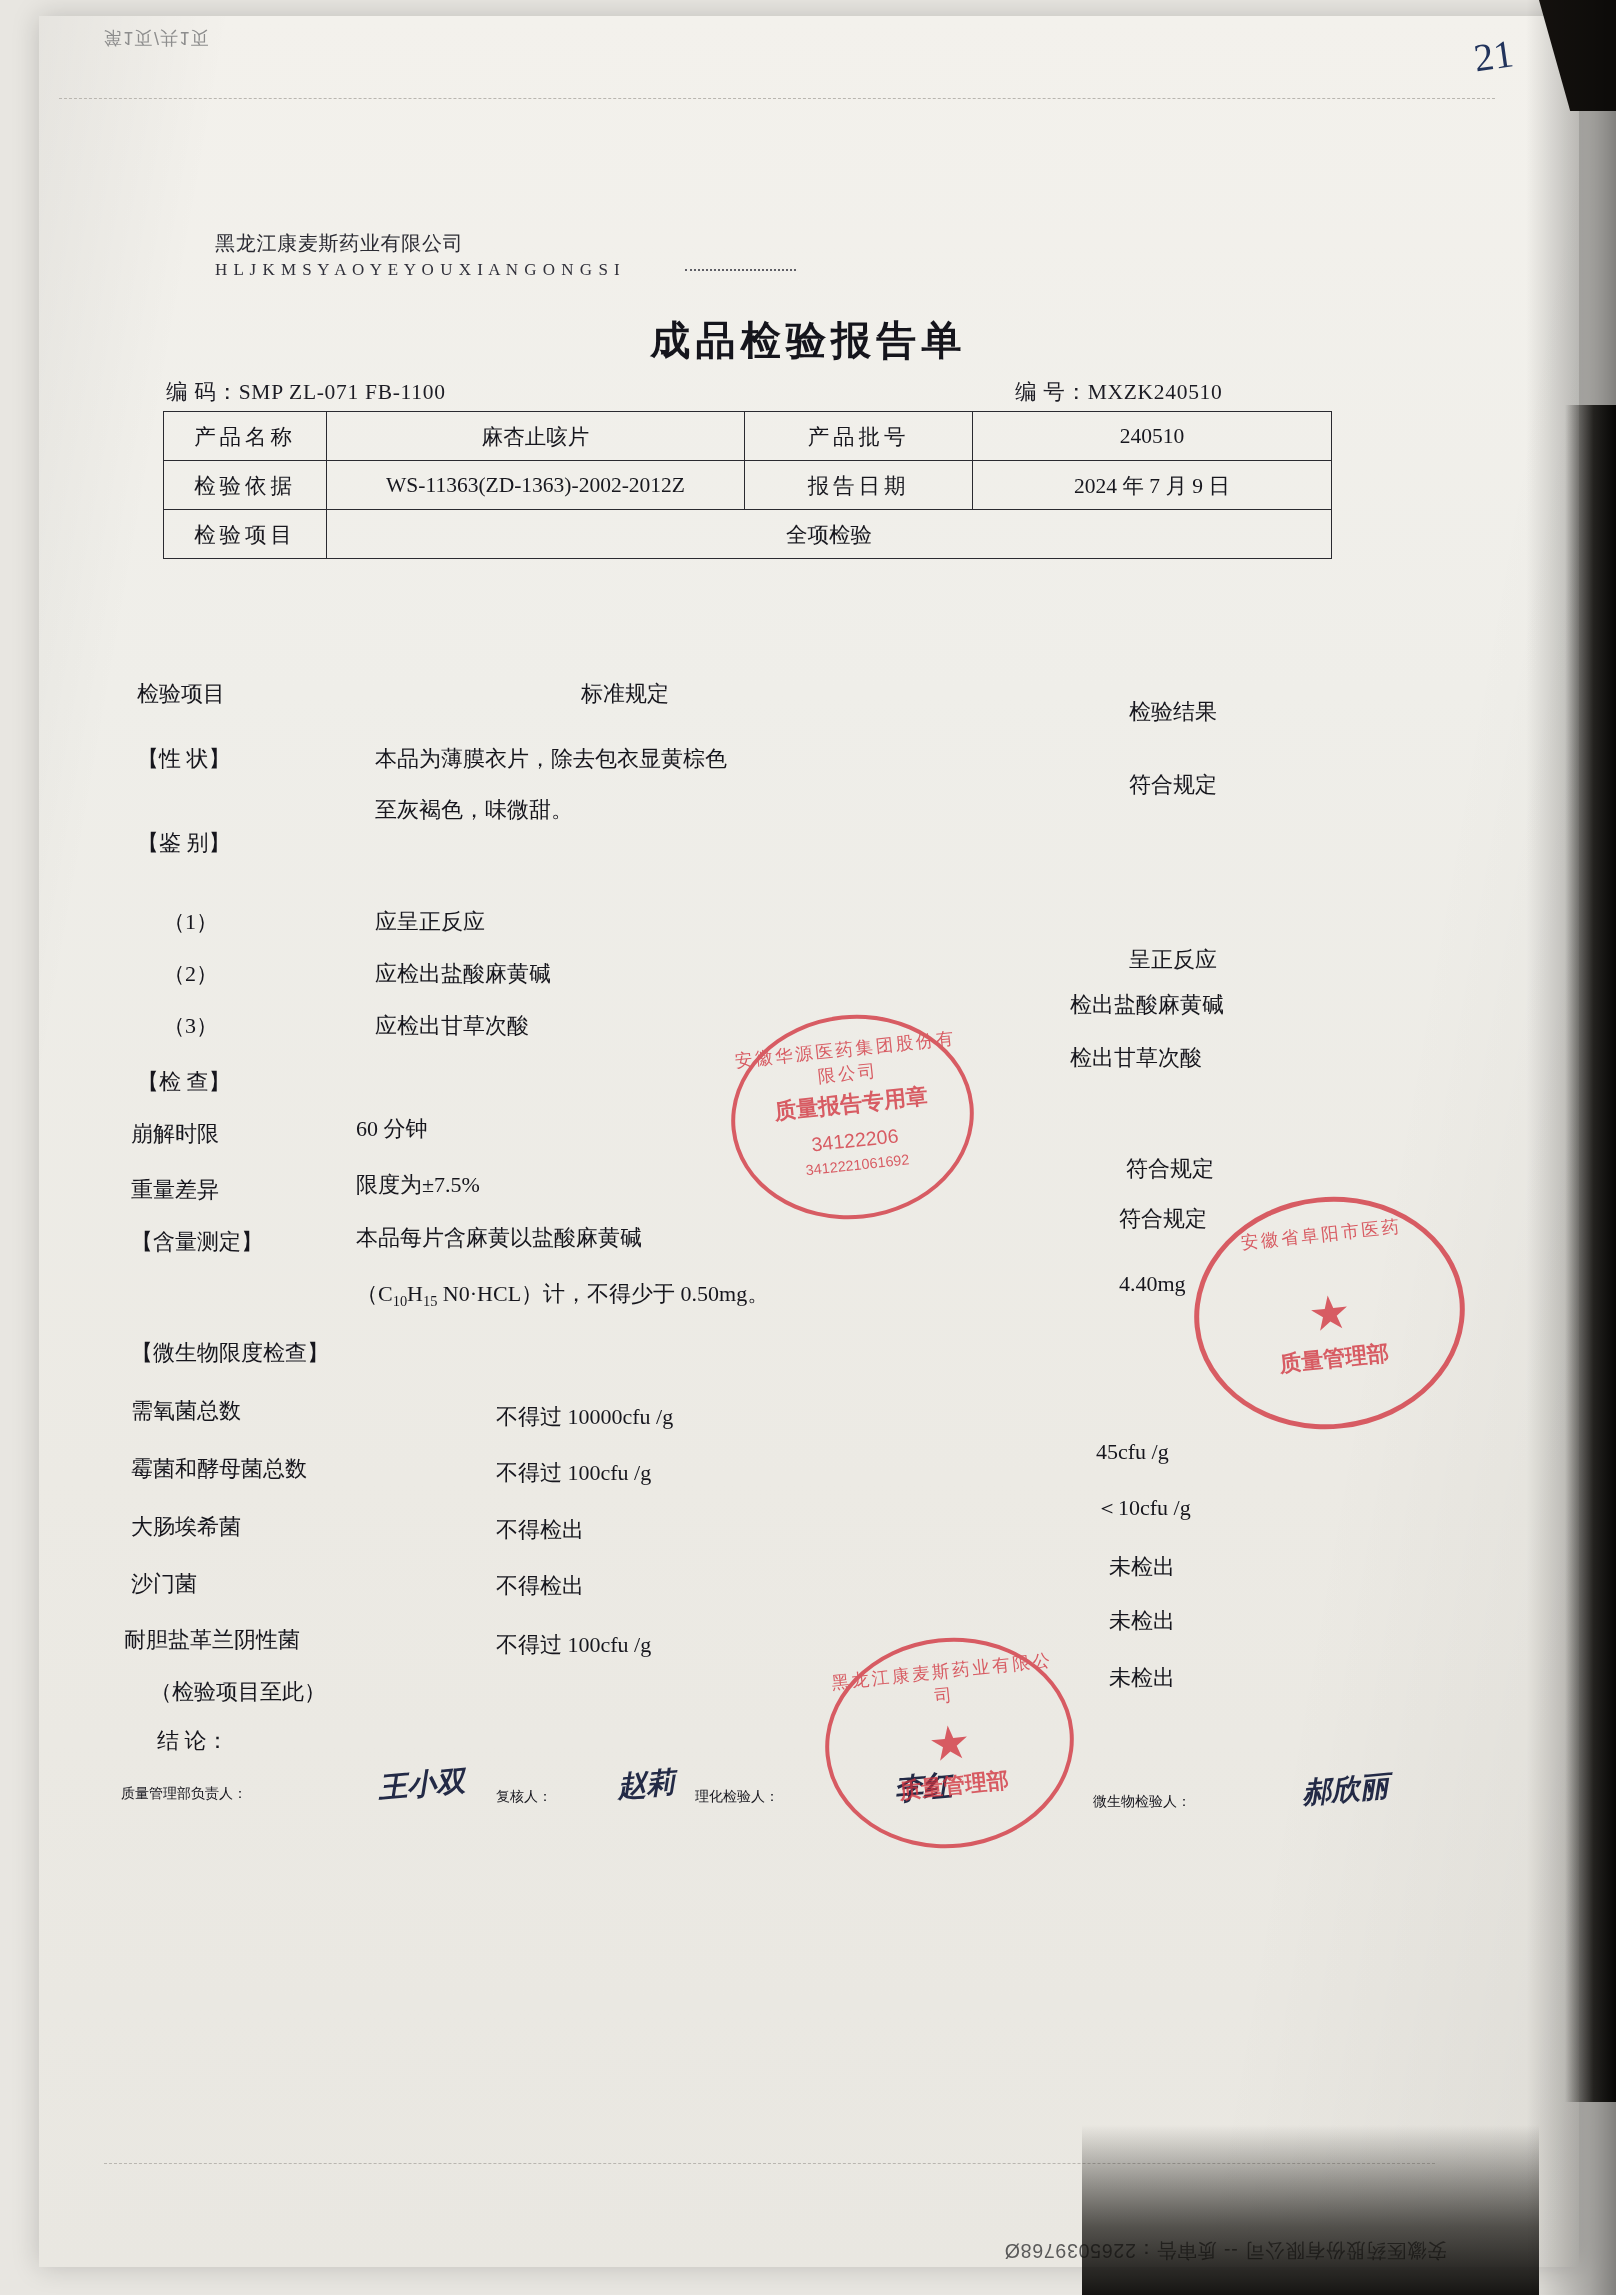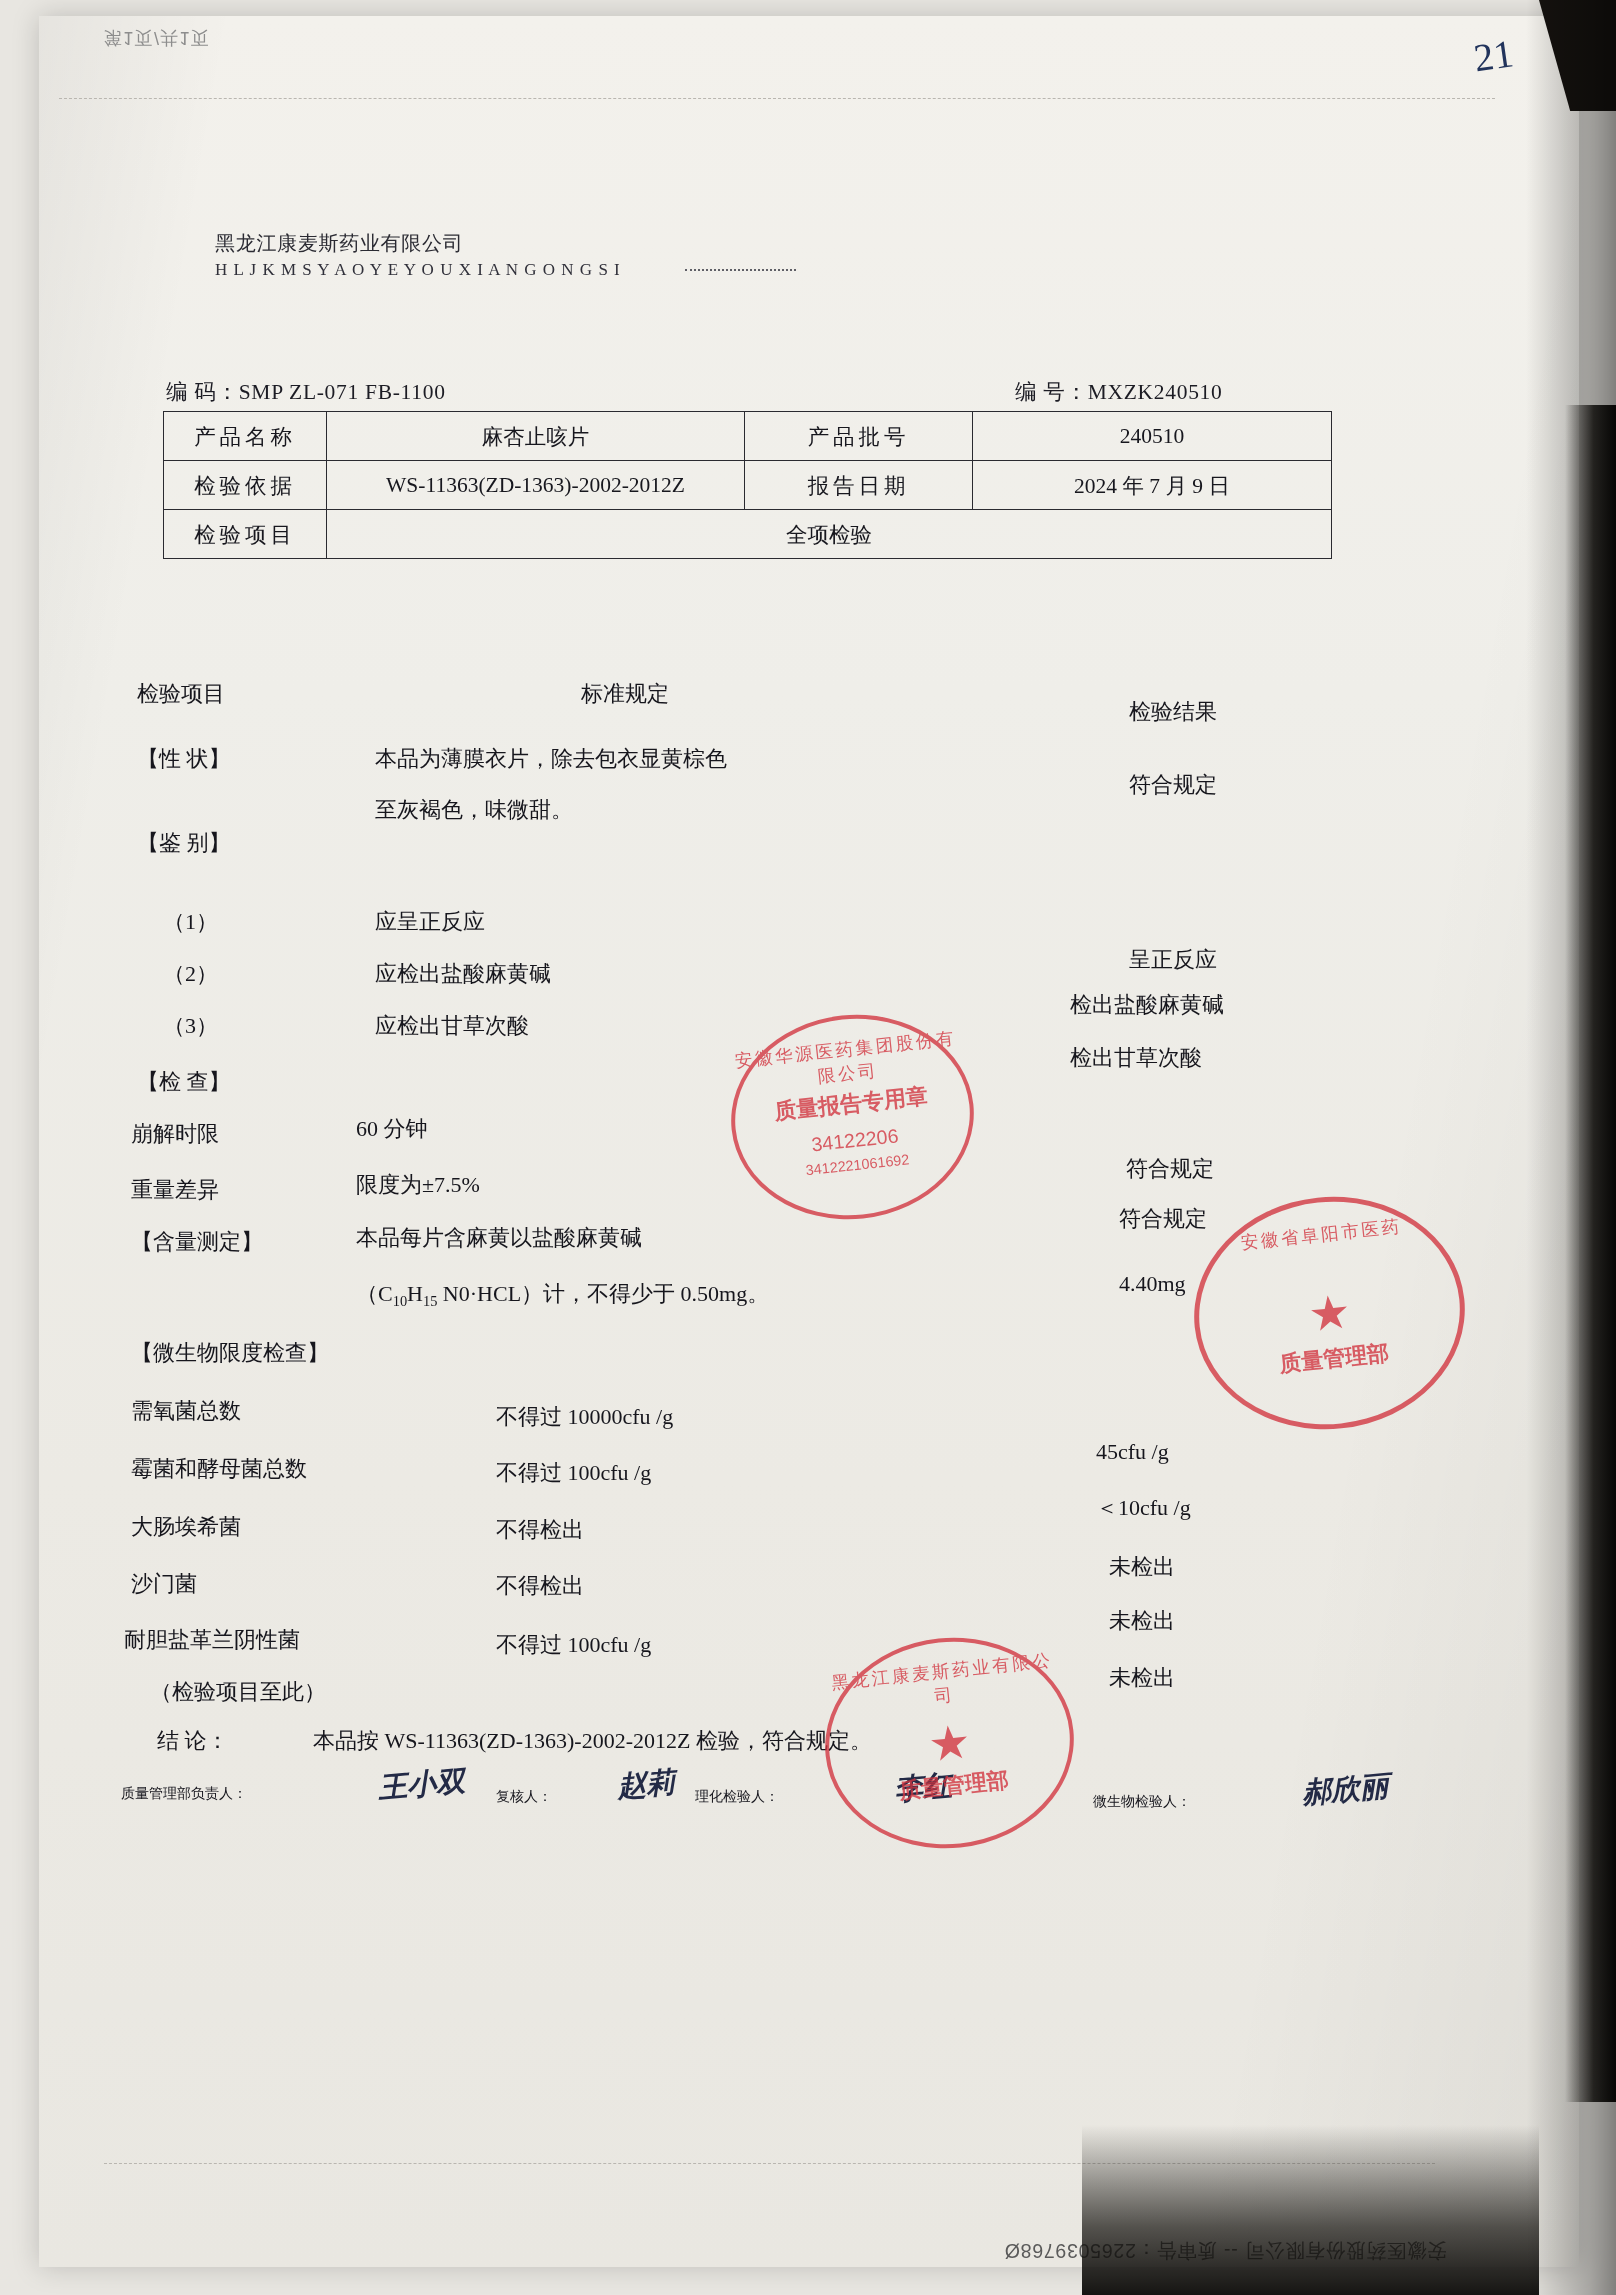--- a/index.html
+++ b/index.html
@@ -231,20 +231,21 @@
   <div class="ghost-top">第1页/共1页</div>
   <div class="page-number">21</div>
   <div class="rule-top"></div>
   <div class="rule-bottom"></div>
   <div class="ghost-bottom">安徽医药股份有限公司 -- 质审告：2265039768Ø</div>
 
   <div class="company">黑龙江康麦斯药业有限公司</div>
   <div class="company-pinyin">H L J K M S Y A O Y E Y O U X I A N G O N G S I</div>
   <div class="company-dots"></div>
 
+  <div class="doc-title">成品检验报告单</div>
 
   <div class="code-left">
     <span>编  码：</span><span>SMP ZL-071 FB-1100</span>
   </div>
   <div class="code-right">
     <span>编   号：</span><span>MXZK240510</span>
   </div>
 
   <table class="info">
     <colgroup>
@@ -331,21 +332,20 @@
   <div class="section" style="left:496px; top:1571px">不得检出</div>
   <div class="section" style="left:1109px; top:1606px">未检出</div>
 
   <div class="section" style="left:124px; top:1625px">耐胆盐革兰阴性菌</div>
   <div class="section" style="left:496px; top:1630px">不得过 100cfu /g</div>
   <div class="section" style="left:1109px; top:1663px">未检出</div>
 
   <div class="section" style="left:150px; top:1677px">（检验项目至此）</div>
 
   <div class="section" style="left:157px; top:1726px">结   论：</div>
-  <div class="section" style="left:313px; top:1726px">本品按 WS-11363(ZD-1363)-2002-2012Z 检验，符合规定。</div>
 
   <div class="footer-line" style="left:121px; top:1785px">质量管理部负责人：</div>
   <div class="sign" style="left:378px; top:1765px">王小双</div>
 
   <div class="footer-line" style="left:496px; top:1788px">复核人：</div>
   <div class="sign" style="left:617px; top:1765px">赵莉</div>
 
   <div class="footer-line" style="left:695px; top:1788px">理化检验人：</div>
   <div class="sign" style="left:894px; top:1768px">李红</div>
 

